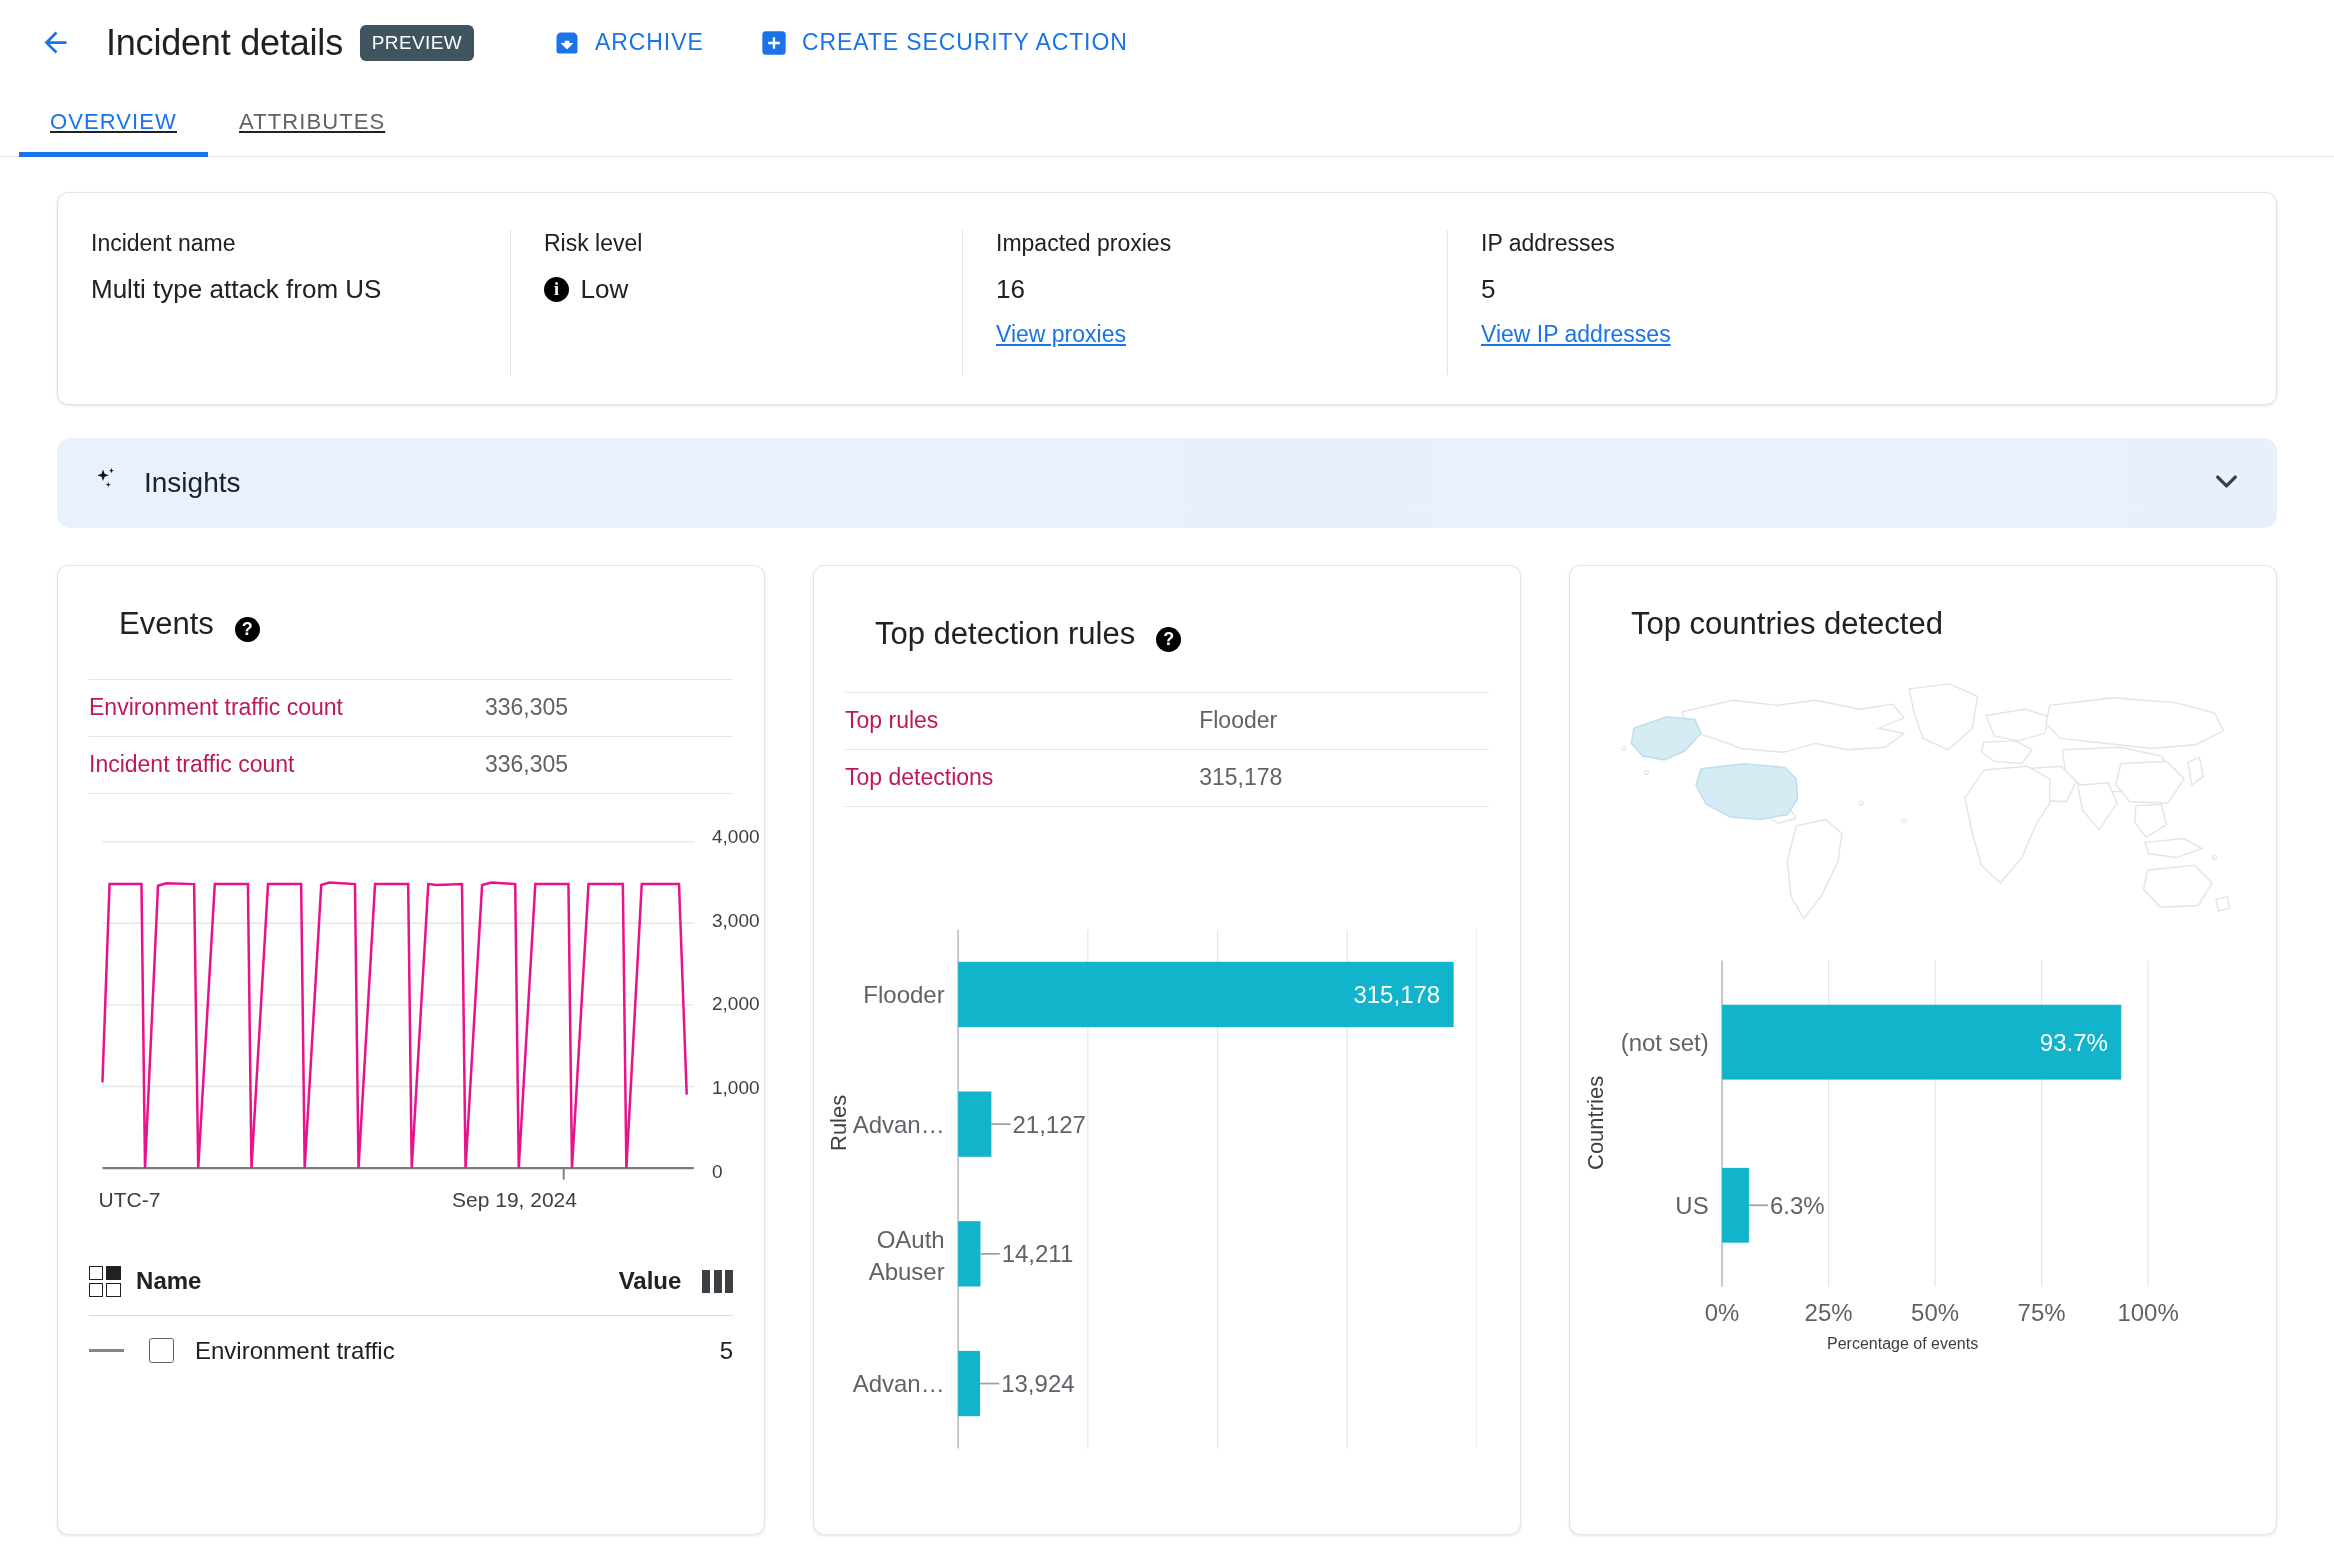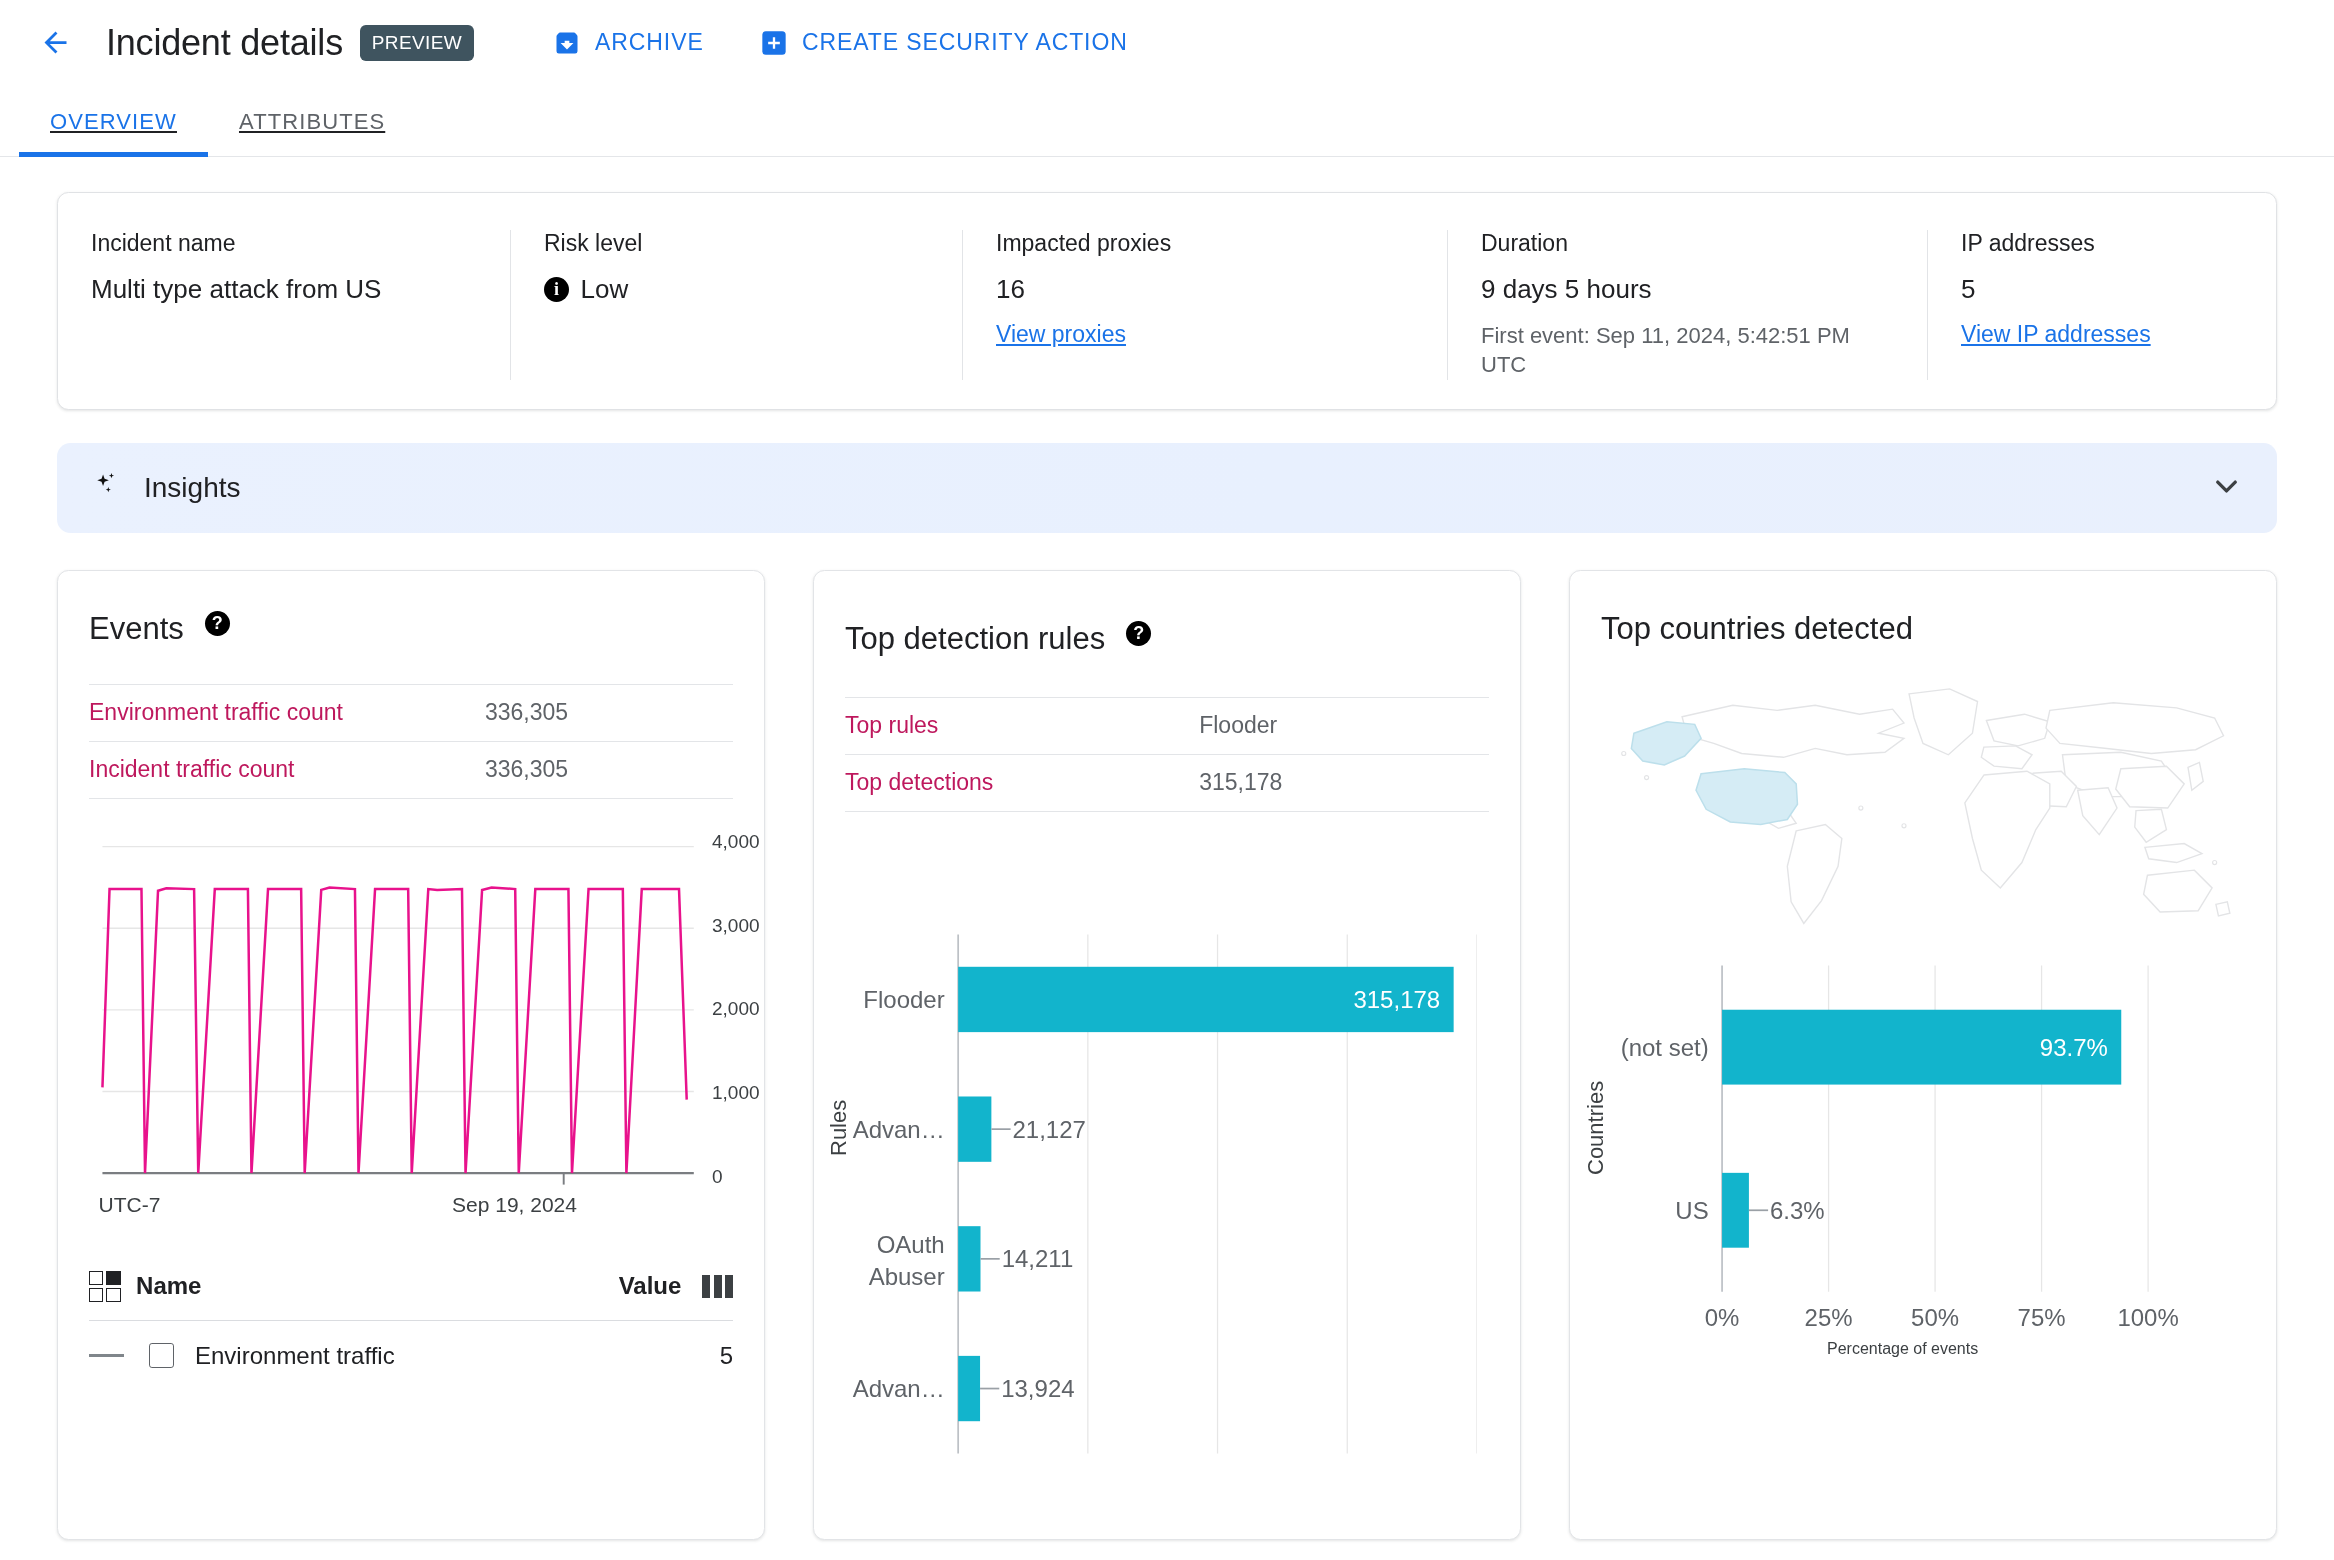--- a/index.html
+++ b/index.html
@@ -147,21 +147,21 @@
     flex: 1 1 0;
     min-width: 0;
     height: 970px;
     overflow: hidden;
     position: relative;
   }
   .card-title {
     font-size: 31px;
     font-weight: 400;
     color: #202124;
-    display: flex; align-items: flex-start; gap: 21px;
+    display: flex; align-items: flex-end; gap: 21px; margin-left: 30px;
   }
   .help-dot {
     width: 25px; height: 25px; border-radius: 50%;
     background: #000; color: #fff; font-size: 18px; font-weight: 700;
     display: inline-flex; align-items: center; justify-content: center;
   }
 
   
   .kv { width: 100%; border-collapse: collapse; }
   .kv tr { border-bottom: 1px solid #e3e5e8; }
@@ -265,25 +265,20 @@
       <div class="sum-label">Risk level</div>
       <div class="sum-value">
         <span class="info-dot">i</span>
         <span>Low</span>
       </div>
     </div>
     <div class="sum-col" style="width:485px">
       <div class="sum-label">Impacted proxies</div>
       <div class="sum-value">16</div>
       <a class="sum-link">View proxies</a>
-    </div>
-    <div class="sum-col" style="width:480px">
-      <div class="sum-label">Duration</div>
-      <div class="sum-value">9 days 5 hours</div>
-      <div class="sum-sub">First event: Sep 11, 2024, 5:42:51 PM UTC</div>
     </div>
     <div class="sum-col">
       <div class="sum-label">IP addresses</div>
       <div class="sum-value">5</div>
       <a class="sum-link">View IP addresses</a>
     </div>
   </div>
 
   <div class="insights">
     <span>

